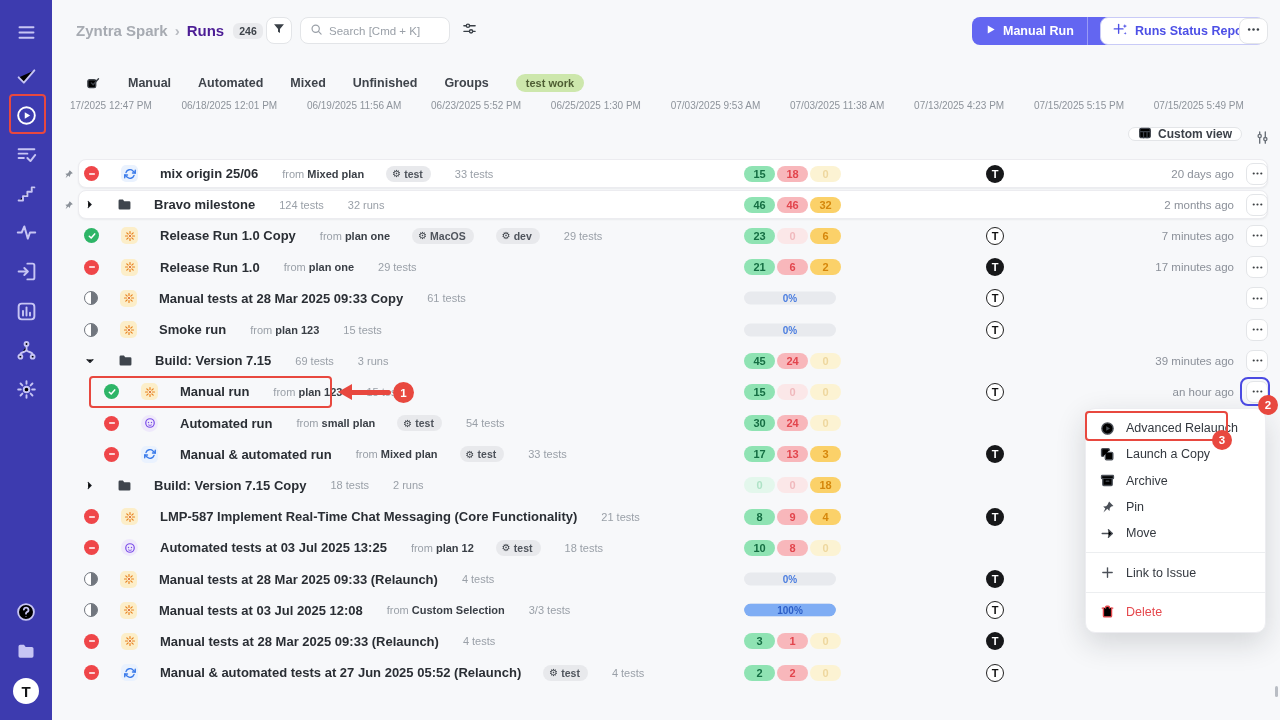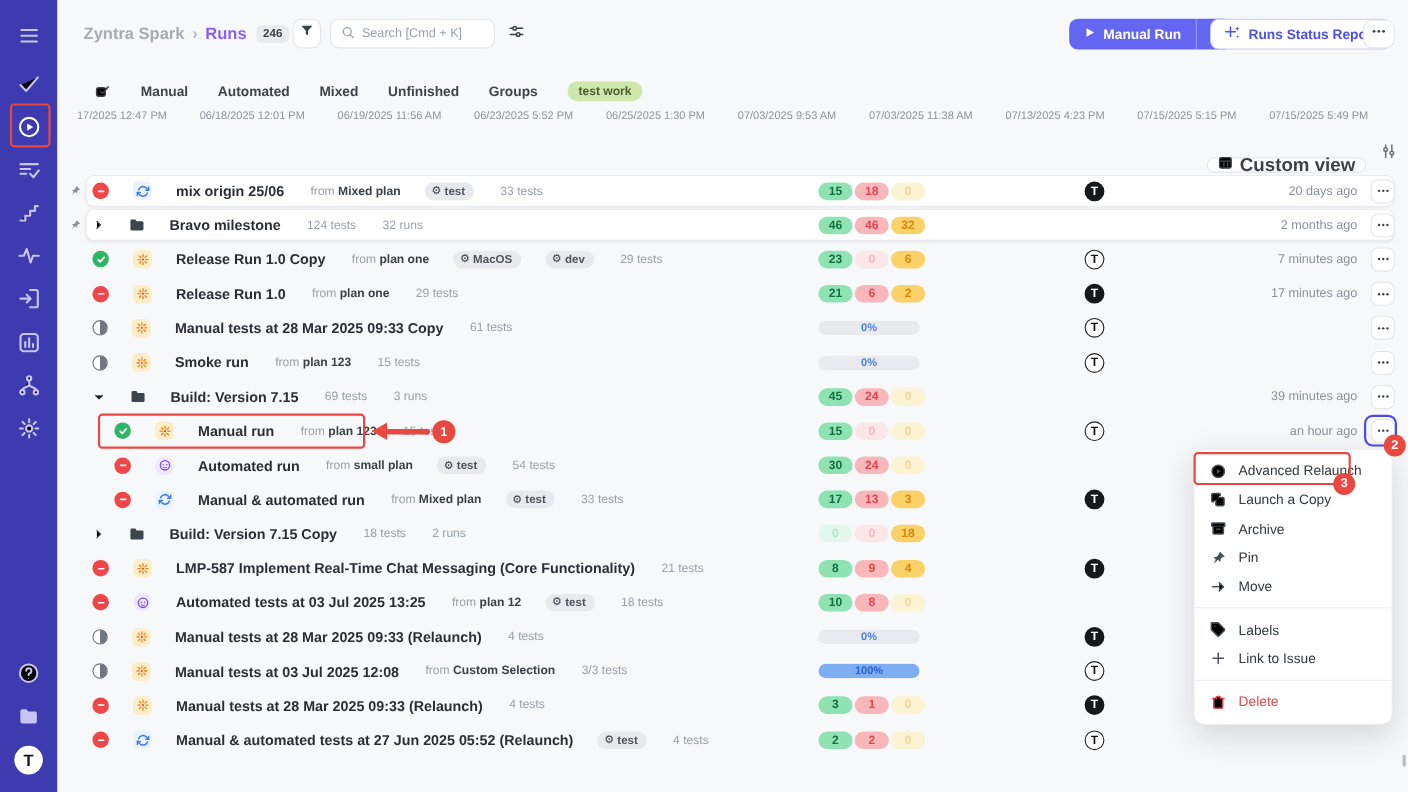--- a/index.html
+++ b/index.html
@@ -13,21 +13,21 @@
   .sb-icon svg { display:block; }
   .sb-icon.active { color:#ffffff; }
   .sb-avatar { width:26px; height:26px; border-radius:50%; background:#fff; color:#141517; font-weight:bold; font-size:15px; display:flex; align-items:center; justify-content:center; }
 
   
   .main { position:absolute; left:52px; top:0; right:0; bottom:0; background:#f7f8fa; }
 
   .breadcrumb { position:absolute; left:24px; top:22px; display:flex; align-items:center; gap:7px; font-size:15px; }
   .bc-project { color:#a7abb2; font-weight:600; }
   .bc-sep { color:#b9bcc2; font-weight:600; }
-  .bc-page { color:#8b5cf6; font-weight:700; }
+  .bc-page { color:#4c1d95; font-weight:700; }
   .bc-count { background:#e9eaed; color:#3e434a; font-size:10.5px; font-weight:700; padding:2px 6px; border-radius:6px; margin-left:2px; }
 
   .icon-btn { background:#fff; border:1px solid #e3e5e8; border-radius:8px; display:flex; align-items:center; justify-content:center; cursor:pointer; color:#3a4047; }
   .filter-btn { position:absolute; left:214px; top:17px; width:26px; height:27px; }
   .search-box { position:absolute; left:248px; top:17px; width:150px; height:27px; background:#fff; border:1px solid #e3e5e8; border-radius:8px; display:flex; align-items:center; gap:6px; padding:0 9px; color:#9aa0a8; font-size:11.5px; cursor:text; }
   .tune-top { position:absolute; left:410px; top:21px; color:#3a4047; cursor:pointer; }
 
   .btn-primary { position:absolute; left:920px; top:17px; height:28px; background:#6366f1; border-radius:8px; display:flex; align-items:stretch; color:#fff; cursor:pointer; overflow:hidden; }
   .btn-primary .main-part { display:flex; align-items:center; gap:7px; padding:0 13px; font-size:12.5px; font-weight:700; }
   .btn-primary .chev-part { display:flex; align-items:center; padding:0 10px; border-left:1px solid rgba(255,255,255,.35); }
@@ -35,21 +35,21 @@
   .more-top { position:absolute; left:1187px; top:18px; width:29px; height:26px; }
 
   .tabs { position:absolute; left:34px; top:74px; display:flex; align-items:center; gap:27px; font-size:12.5px; color:#3f444b; font-weight:600; }
   .tab { cursor:pointer; }
   .tag-badge { background:#cde7ac; color:#4e5d33; font-size:11px; font-weight:600; padding:3px 10px; border-radius:10px; cursor:pointer; }
 
   .dates { position:absolute; left:18px; right:36px; top:100px; display:flex; justify-content:space-between; font-size:10px; color:#8d939b; }
   .dates span { white-space:nowrap; }
 
   .viewbar { position:absolute; right:0; left:0; top:127px; height:24px; }
-  .custom-view { position:absolute; right:38px; top:16px; height:14px; display:flex; align-items:center; gap:6px; padding:0 9px; font-size:17px; font-weight:600; color:#3c4149; }
+  .custom-view { position:absolute; right:38px; top:0; height:14px; display:flex; align-items:center; gap:6px; padding:0 9px; font-size:12px; font-weight:600; color:#3c4149; }
   .vtune { position:absolute; right:10px; top:3px; color:#6c727a; cursor:pointer; }
 
   
   .rows { position:absolute; left:0; right:0; top:158px; }
   .row { position:relative; height:31.2px; display:flex; align-items:center; }
   .row .cardbg { position:absolute; left:26px; right:12px; top:1px; bottom:1px; background:#fff; border:1px solid #ececf0; border-radius:8px; box-shadow:0 1px 2px rgba(25,28,40,.06); }
   .row .pin-slot { position:absolute; left:11px; top:8px; color:#8b9199; }
   .lead { position:relative; display:flex; align-items:center; gap:22px; margin-left:32px; min-width:0; }
   .lead.ind { margin-left:52px; }
   .expand { color:#2e3238; display:flex; cursor:pointer; }
@@ -848,29 +848,20 @@
               <line x1="3.5" y1="12" x2="19.5" y2="12"></line>
               <polyline points="13.5 6 19.5 12 13.5 18"></polyline>
             </svg>
           </span>
           <span>Move</span>
         </div>
         <div class="msep"></div>
         <div class="mi">
           <span class="mi-ic">
             <svg width="15" height="15" viewBox="0 0 24 24" fill="2" stroke="currentColor" stroke-width="2.2" stroke-linecap="round" stroke-linejoin="round">
-              <path d="M20.6 13.4l-7.2 7.2a2 2 0 0 1-2.8 0L2 12V2h10l8.6 8.6a2 2 0 0 1 0 2.8z"></path>
-              <circle cx="7" cy="7" r="1.3" fill="currentColor" stroke="none"></circle>
-            </svg>
-          </span>
-          <span>Labels</span>
-        </div>
-        <div class="mi">
-          <span class="mi-ic">
-            <svg width="15" height="15" viewBox="0 0 24 24" fill="2" stroke="currentColor" stroke-width="2.2" stroke-linecap="round" stroke-linejoin="round">
               <line x1="12" y1="4.5" x2="12" y2="19.5"></line>
               <line x1="4.5" y1="12" x2="19.5" y2="12"></line>
             </svg>
           </span>
           <span>Link to Issue</span>
         </div>
         <div class="msep"></div>
         <div class="mi danger">
           <span class="mi-ic">
             <svg width="15" height="15" viewBox="0 0 24 24" fill="2" stroke="currentColor" stroke-width="2.2" stroke-linecap="round" stroke-linejoin="round">

